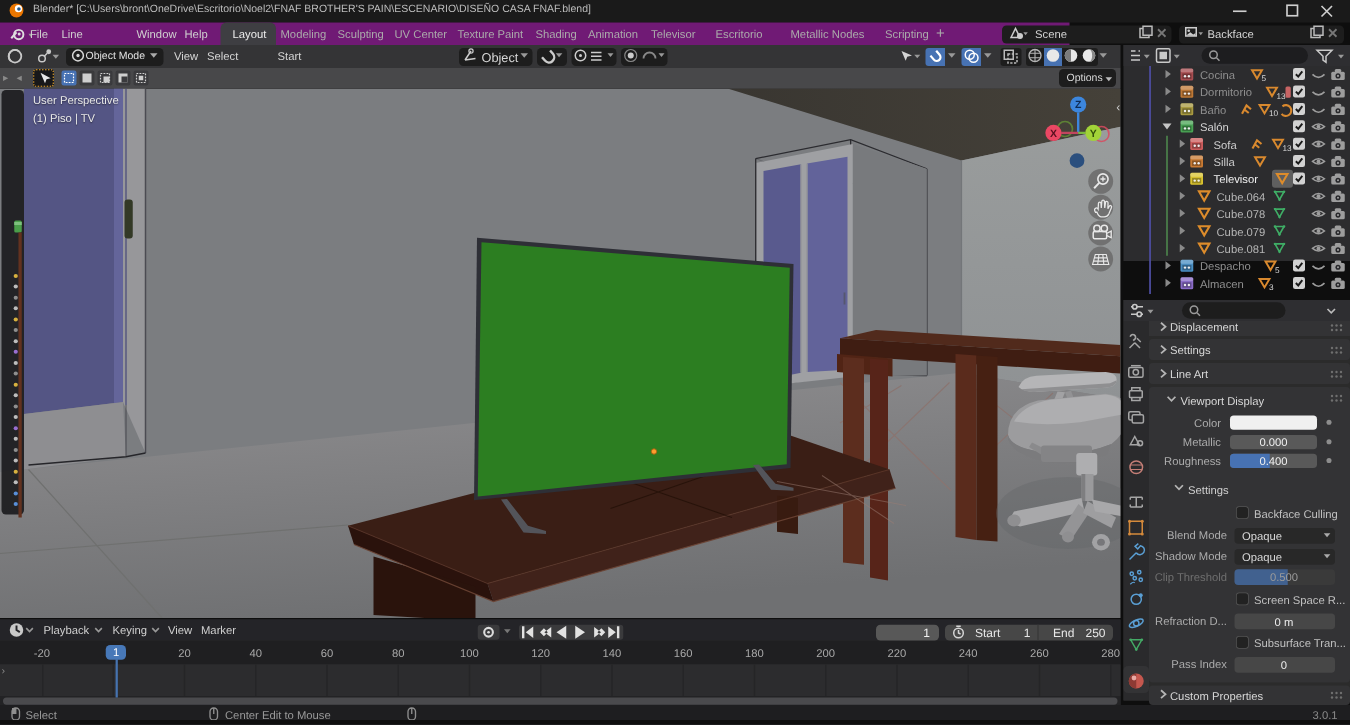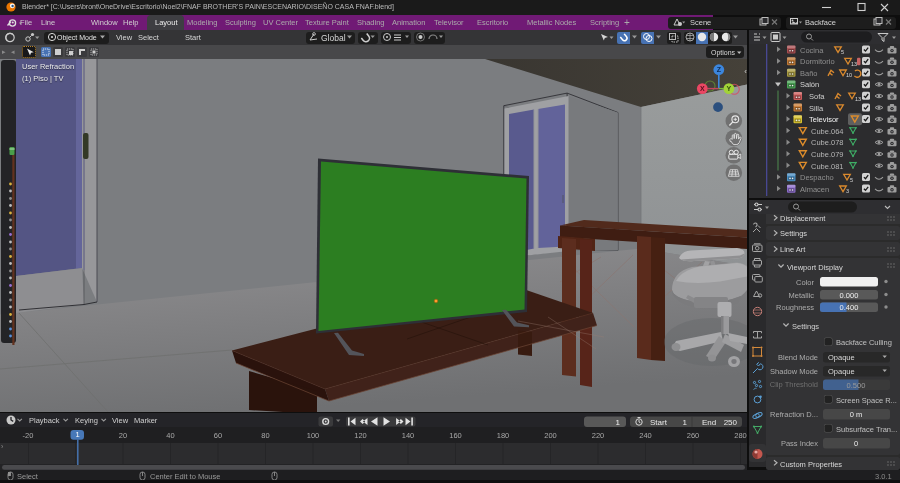--- a/index.html
+++ b/index.html
@@ -2,21 +2,21 @@
 <html><head><meta charset="utf-8"><style>
 *{margin:0;padding:0;box-sizing:border-box;}
 html,body{width:900px;height:483px;overflow:hidden;background:#0e0e0e;
 font-family:"Liberation Sans",sans-serif;-webkit-font-smoothing:antialiased;}
 .abs{position:absolute;}
 #title{left:0;top:0;width:900px;height:15px;background:#1a1a1a;color:#bdbdbd;font-size:7px;}
 #menu{left:0;top:15px;width:713px;height:15px;background:#701a75;color:#cdcdcd;font-size:7.5px;}
 #vhead{left:0;top:30px;width:747px;height:15px;background:#343436;color:#d6d6d6;font-size:7.5px;}
 #thead{left:0;top:45px;width:747px;height:14px;background:#48484a;}
 #scene{left:0;top:59px;width:747px;height:353px;}
-#outliner{left:749px;top:30px;width:151px;height:168px;background:#2c2c2e;color:#a5a5a5;font-size:8px;}
+#outliner{left:749px;top:30px;width:151px;height:144px;background:#2c2c2e;color:#a5a5a5;font-size:8px;}
 #props{left:749px;top:200px;width:151px;height:267px;background:#2b2b2b;color:#bdbdbd;font-size:8px;}
 #timeline{left:0;top:413px;width:747px;height:57px;background:#2c2c2e;}
 #status{left:0;top:470px;width:900px;height:10px;background:#1e1e20;color:#999;font-size:7.5px;}
 .t{position:absolute;white-space:nowrap;}
 .menu-it{color:#d0d0d0;}
 .tab{color:#ababab;}
 .fld{position:absolute;background:#1d1d1d;border-radius:3px;}
 svg{position:absolute;overflow:visible;}
 </style></head>
 <body>
@@ -109,21 +109,21 @@
     </svg>
  <span class="t" style="left:116px;top:3px">View</span>
  <span class="t" style="left:138px;top:3px">Select</span>
  <span class="t" style="left:165px;top:19px">Add</span>
  <span class="t" style="left:185px;top:3px">Start</span>
  <div class="fld" style="left:306px;top:1.5px;width:49px;height:12px"></div>
  <svg width="12" height="12" style="left:308px;top:1px">
       <path d="M2 9 L6 3 M2 9 L9 8" stroke="#ccc" stroke-width="1"></path>
       <circle cx="6" cy="3" r="1.4" fill="none" stroke="#ccc" stroke-width="0.8"></circle>
     </svg>
- <span class="t" style="left:321px;top:3px;font-size:8.5px">Global</span>
+ <span class="t" style="left:321px;top:3px;font-size:8.5px">Object</span>
  <svg width="8" height="12" style="left:346px;top:1px">
       <path d="M1 4.5l5 0-2.5 3z" fill="#999"></path>
     </svg>
  <div class="fld" style="left:358px;top:1.5px;width:20px;height:12px"></div>
  <svg width="20" height="12" style="left:358px;top:1px">
       <path d="M3.5 7.5 a3.5 3.5 0 0 0 7 0 V4.5 M3.5 7.5 V4.5" fill="none" stroke="#ccc" stroke-width="1.6" transform="rotate(-40 7 6)"></path>
       <path d="M12.5 4.5l4.4 0-2.2 2.6z" fill="#999"></path>
     </svg>
  <div class="fld" style="left:381px;top:1.5px;width:30px;height:12px"></div>
  <svg width="30" height="12" style="left:381px;top:1px">
@@ -368,21 +368,21 @@
         <circle cx="9.5" cy="232.5" r="1.4" fill="#bdbdbd"></circle>
         <circle cx="9.5" cy="240" r="1.4" fill="#8f8f8f"></circle>
         <circle cx="9.5" cy="247" r="1.4" fill="#bdbdbd"></circle>
         <circle cx="9.5" cy="254.5" r="1.4" fill="#d8b13f"></circle>
         <circle cx="9.5" cy="261.5" r="1.4" fill="#bdbdbd"></circle>
         <circle cx="9.5" cy="269" r="1.4" fill="#5a8fd8"></circle>
         <circle cx="9.5" cy="276" r="1.4" fill="#5a8fd8"></circle>
   </g>
  </svg>
 </div>
-<div class="abs" style="left:22px;top:62px;color:#e9e9e9;font-size:7.5px;text-shadow:0 1px 1px rgba(0,0,0,0.5)">User Refraction</div>
+<div class="abs" style="left:22px;top:62px;color:#e9e9e9;font-size:7.5px;text-shadow:0 1px 1px rgba(0,0,0,0.5)">User Perspective</div>
 <div class="abs" style="left:22px;top:74px;color:#e9e9e9;font-size:7.5px;text-shadow:0 1px 1px rgba(0,0,0,0.5)">(1) Piso | TV</div>
 
 <div id="outliner" class="abs">
  <div class="abs" style="left:0;top:0;width:151px;height:14px;background:#2e2e31"></div>
  <svg width="151" height="14" style="left:0;top:0">
   <g stroke="#c9c9c9" stroke-width="1" fill="none">
    <path d="M5 4h3M5 7h6M5 10h6"></path>
         <path d="M10 4h1"></path>
         <path d="M13.5 6.5l4 0-2 2.5z" fill="#999" stroke="none"></path>
    <rect x="22" y="2.5" width="9" height="9" rx="1"></rect>

